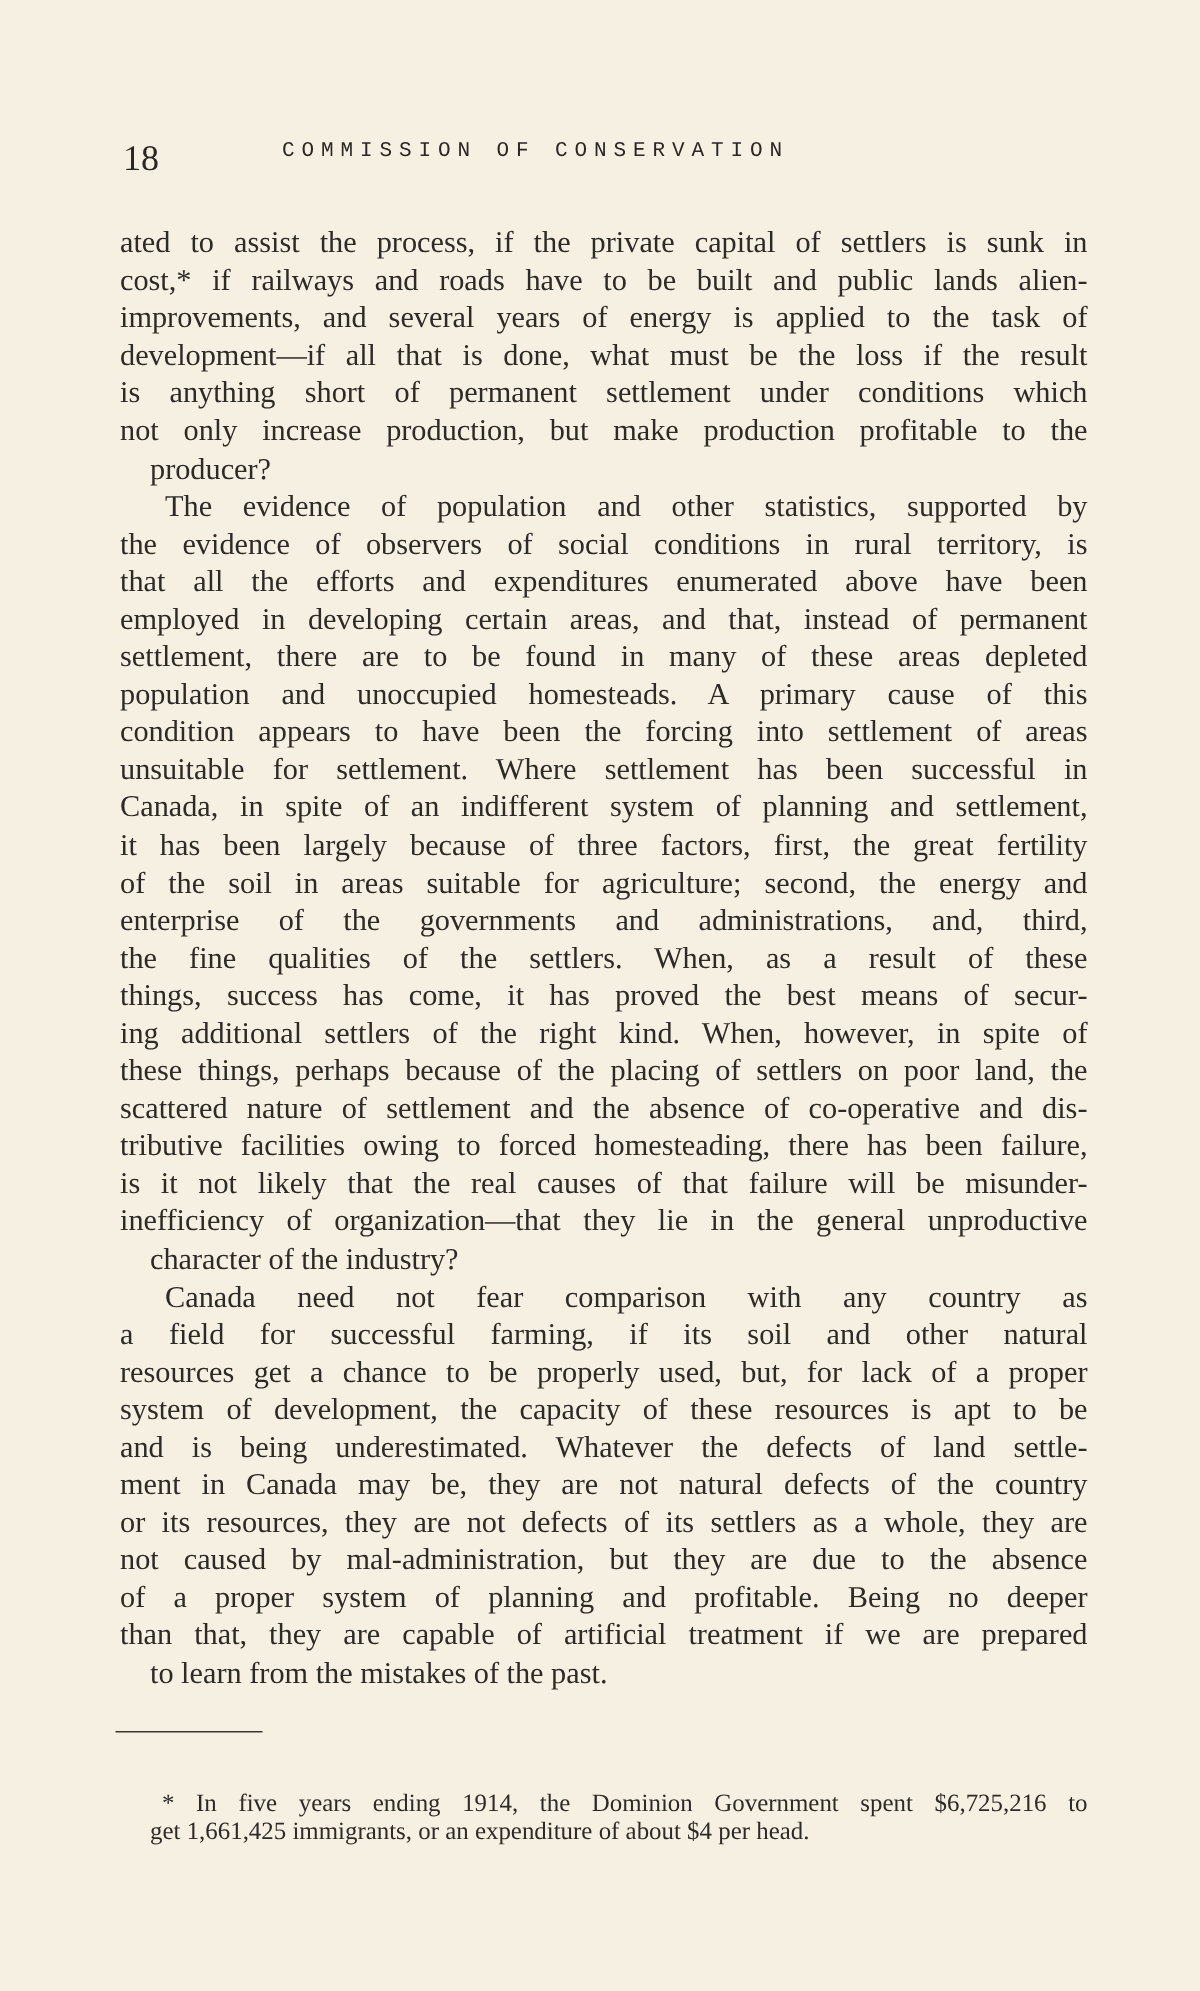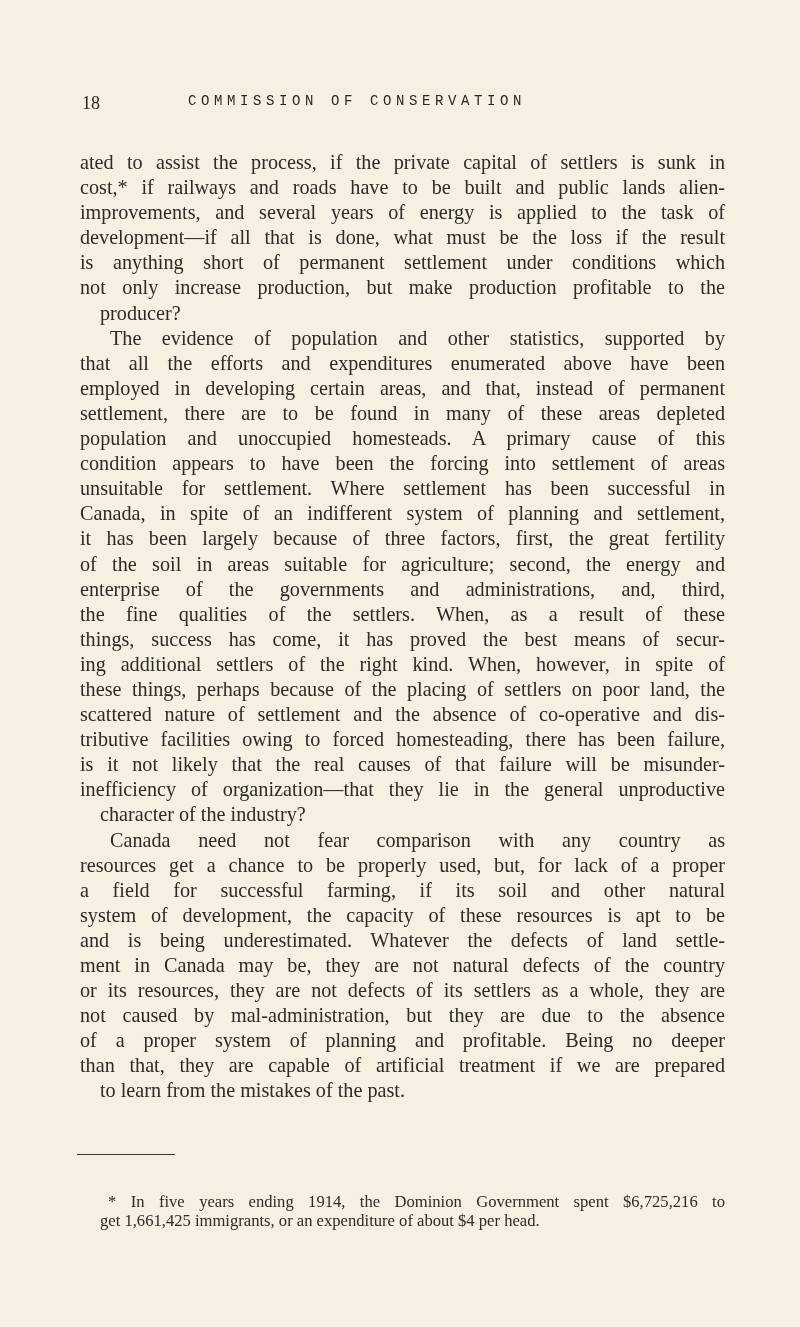--- a/index.html
+++ b/index.html
@@ -20,21 +20,21 @@
     top: 93px;
     left: 82px;
     width: 640px;
     height: 30px;
   }
   .page-number {
     position: absolute;
     left: 0;
     top: 0;
     font-family: "Liberation Serif", serif;
-    font-size: 18px;
+    font-size: 24px;
     color: #2a2622;
   }
   .running-head {
     position: absolute;
     left: 106px;
     top: 0;
     font-family: Liberation Mono, monospace;
     font-size: 14px;
     letter-spacing: 4.6px;
     color: #2a2622;
@@ -104,20 +104,21 @@
     <span class="line">cost,* if railways and roads have to be built and public lands alien-</span>
     <span class="line">improvements, and several years of energy is applied to the task of</span>
     <span class="line">development—if all that is done, what must be the loss if the result</span>
     <span class="line">is anything short of permanent settlement under conditions which</span>
     <span class="line">not only increase production, but make production profitable to the</span>
     <span class="line last">producer?</span>
   </div>
 
   <div>
     <span class="line indent">The evidence of population and other statistics, supported by</span>
+    <span class="line">the evidence of observers of social conditions in rural territory, is</span>
     <span class="line">that all the efforts and expenditures enumerated above have been</span>
     <span class="line">employed in developing certain areas, and that, instead of permanent</span>
     <span class="line">settlement, there are to be found in many of these areas depleted</span>
     <span class="line">population and unoccupied homesteads.  A primary cause of this</span>
     <span class="line">condition appears to have been the forcing into settlement of areas</span>
     <span class="line">unsuitable for settlement.  Where settlement has been successful in</span>
     <span class="line">Canada, in spite of an indifferent system of planning and settlement,</span>
     <span class="line">it has been largely because of three factors, first, the great fertility</span>
     <span class="line">of the soil in areas suitable for agriculture; second, the energy and</span>
     <span class="line">enterprise of the governments and administrations, and, third,</span>
@@ -127,22 +128,22 @@
     <span class="line">these things, perhaps because of the placing of settlers on poor land, the</span>
     <span class="line">scattered nature of settlement and the absence of co-operative and dis-</span>
     <span class="line">tributive facilities owing to forced homesteading, there has been failure,</span>
     <span class="line">is it not likely that the real causes of that failure will be misunder-</span>
     <span class="line">inefficiency of organization—that they lie in the general unproductive</span>
     <span class="line last">character of the industry?</span>
   </div>
 
   <div>
     <span class="line indent">Canada need not fear comparison with any country as</span>
+    <span class="line">a field for successful farming, if its soil and other natural</span>
     <span class="line">resources get a chance to be properly used, but, for lack of a proper</span>
-    <span class="line">a field for successful farming, if its soil and other natural</span>
     <span class="line">system of development, the capacity of these resources is apt to be</span>
     <span class="line">and is being underestimated.  Whatever the defects of land settle-</span>
     <span class="line">ment in Canada may be, they are not natural defects of the country</span>
     <span class="line">or its resources, they are not defects of its settlers as a whole, they are</span>
     <span class="line">not caused by mal-administration, but they are due to the absence</span>
     <span class="line">of a proper system of planning and profitable.  Being no deeper</span>
     <span class="line">than that, they are capable of artificial treatment if we are prepared</span>
     <span class="line last">to learn from the mistakes of the past.</span>
   </div>
 </div>

